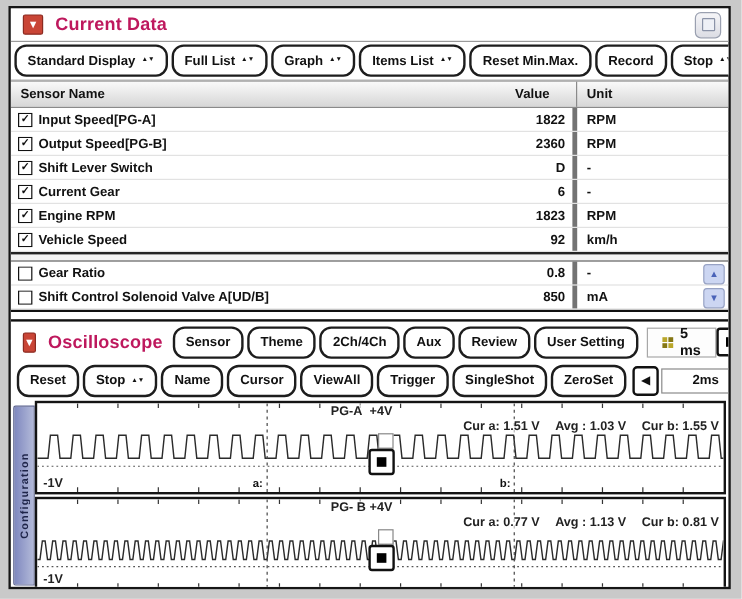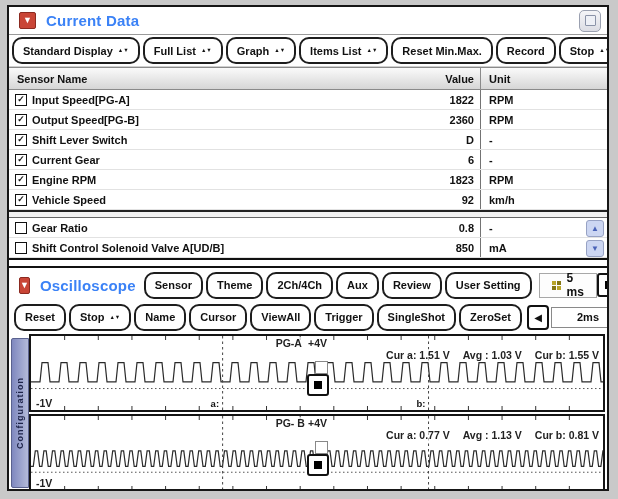--- a/index.html
+++ b/index.html
@@ -7,44 +7,44 @@
     font-family:"Liberation Sans",sans-serif;color:#111;overflow:hidden;}
   #frame{position:absolute;left:7px;top:5px;width:602px;height:486px;
     background:#fff;border:2px solid #161616;box-sizing:border-box;overflow:hidden;}
 
   
   .titlebar{display:flex;align-items:center;padding:0 6px;background:#fff;}
   .cd-titlebar{height:27px;border-bottom:1px solid #9a9a9a;}
   .panel-icon{width:15px;height:15px;background:#c94536;border:1px solid #8b2a20;
     border-radius:2px;color:#fff;font-size:9px;display:flex;align-items:center;
     justify-content:center;margin:0 10px 0 4px;line-height:1;}
-  .title{font-size:15px;font-weight:700;color:#3b82f6;letter-spacing:.2px;}
+  .title{font-size:15px;font-weight:700;color:#be185d;letter-spacing:.2px;}
   .maxbtn{margin-left:auto;width:20px;height:20px;border:1px solid #9aa0b0;border-radius:5px;
     background:linear-gradient(#f5f5f8,#dcdde4);display:flex;align-items:center;justify-content:center;}
   .maxbtn span{width:9px;height:9px;border:1.5px solid #8b93a8;background:#eef0f6;border-radius:1px;}
 
   
   .btn{display:inline-flex;align-items:center;justify-content:center;gap:5px;
     border:2px solid #1d1d1d;border-radius:10px;background:#fff;height:23px;
     padding:0 9px;font-size:11px;font-weight:600;color:#111;margin-right:3px;white-space:nowrap;}
   .spin{display:inline-flex;flex-direction:column;font-size:5.5px;line-height:4.6px;color:#111;}
   .cd-toolbar{height:31px;display:flex;align-items:center;padding:0 3px;border-bottom:1px solid #cfcfcf;}
   .w-sd{width:118px;justify-content:space-between;}
   .w-fl{width:112px;justify-content:space-between;}
   .w-gr{width:96px;justify-content:space-between;}
   .w-il{width:80px;justify-content:space-between;}
 
   
   .thead{height:21px;display:flex;align-items:center;font-size:11px;font-weight:700;
-    background:linear-gradient(#fafafa,#d6d6d6);border-top:1px solid #8a8a8a;border-bottom:1px solid #8a8a8a;}
+    background:linear-gradient(#fafafa,#d6d6d6);border-top:1px solid #8a8a8a;border-bottom:1px solid #8a8a8a;gap:16px;}
   .trow{height:19px;display:flex;align-items:center;font-size:11px;font-weight:700;
     border-bottom:1px solid #e2e2e2;}
   .c-name{flex:1;display:flex;align-items:center;padding-left:6px;overflow:hidden;}
   .c-val{width:66px;text-align:right;padding-right:6px;}
-  .c-unit{width:118px;padding-left:8px;border-left:1px solid #737373;align-self:stretch;
+  .c-unit{width:118px;padding-left:8px;border-left:4px solid #737373;align-self:stretch;
     display:flex;align-items:center;}
   .thead .c-unit{border-left:1px solid #8a8a8a;}
   .cb{width:10px;height:10px;border:1.5px solid #111;background:#fff;margin-right:5px;
     font-size:9px;line-height:9px;display:flex;align-items:center;justify-content:center;flex:none;}
   .rowsep{height:5px;border-top:2px solid #222;border-bottom:1px solid #666;background:#f2f2f2;}
   .lower-rows{position:relative;}
   .scrollcol{position:absolute;right:3px;top:2px;display:flex;flex-direction:column;gap:3px;}
   .sbtn{width:16px;height:15px;border:1px solid #97a2c4;border-radius:3px;background:#ccd6f2;
     color:#4a63b8;font-size:8px;display:flex;align-items:center;justify-content:center;line-height:1;}
   .blacksep{height:6px;border-top:2px solid #111;border-bottom:2px solid #111;background:#fff;}

